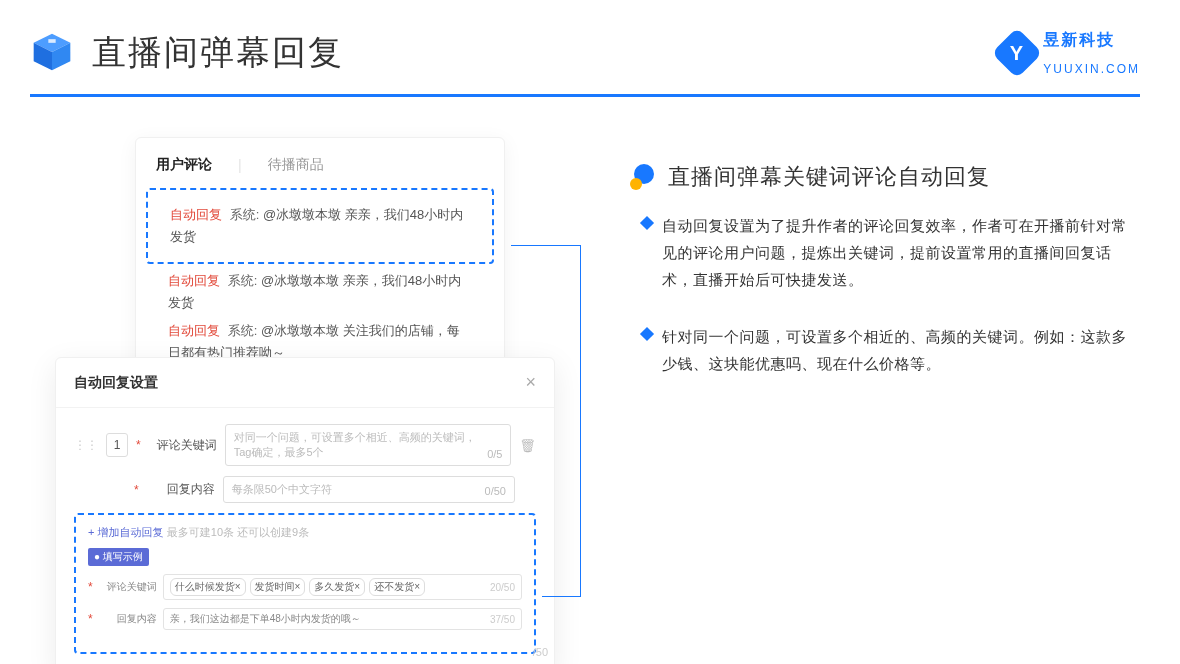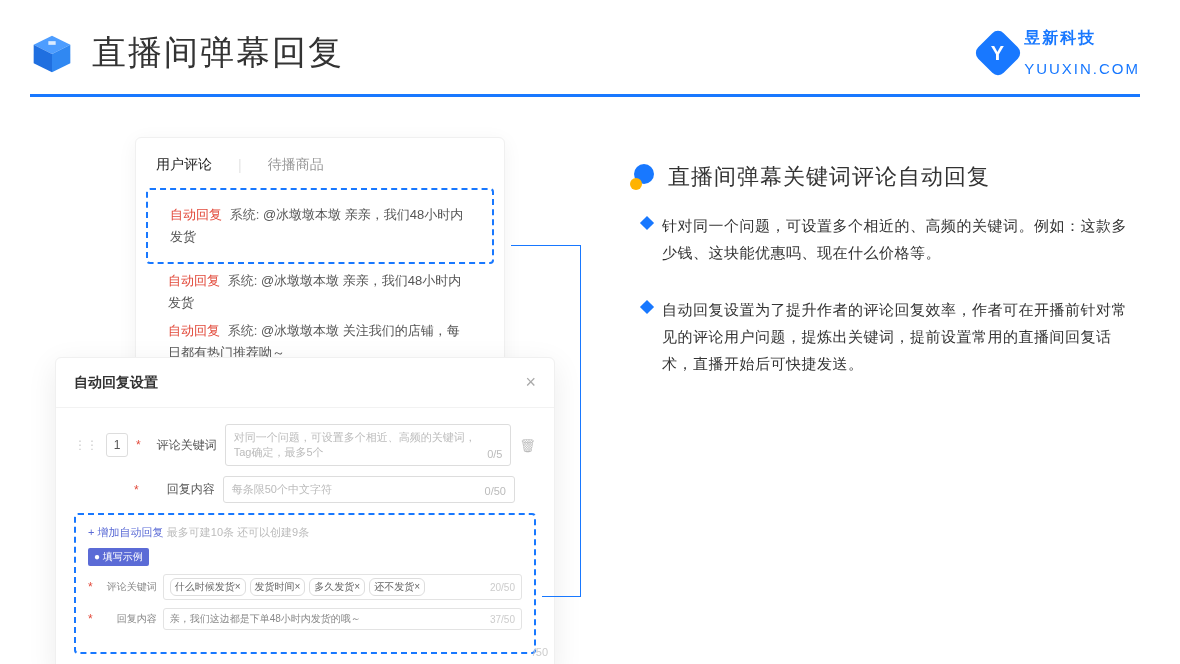--- a/index.html
+++ b/index.html
@@ -1,34 +1,34 @@
 <!DOCTYPE html>
 <html><head>
 <meta charset="utf-8">
 <style>
   *{box-sizing:border-box;margin:0;padding:0}
   body{width:1180px;height:664px;font-family:"Microsoft YaHei","PingFang SC",sans-serif;background:#fff;position:relative;overflow:hidden}
   .header{display:flex;align-items:center;justify-content:space-between;padding:30px 40px 10px 30px}
-  .hleft{display:flex;align-items:flex-end;gap:18px}
+  .hleft{display:flex;align-items:flex-start;gap:18px}
   .cube{width:44px;height:44px;position:relative}
   .cube svg{width:100%;height:100%}
   .ptitle{font-size:34px;font-weight:500;color:#333;letter-spacing:2px}
   .logo{display:flex;align-items:center;gap:8px}
   .logo-badge{width:36px;height:36px;background:#1878ff;border-radius:8px;transform:rotate(45deg);display:flex;align-items:center;justify-content:center}
   .logo-badge span{transform:rotate(-45deg);color:#fff;font-weight:700;font-size:20px}
   .ltext{display:flex;flex-direction:column;line-height:1}
   .ltext .cn{font-size:16px;color:#1878ff;font-weight:700;letter-spacing:2px}
-  .ltext .en{font-size:15px;color:#1878ff;letter-spacing:2px;margin-top:15px}
+  .ltext .en{font-size:12px;color:#1878ff;letter-spacing:2px;margin-top:15px}
   .divider{height:3px;background:#1878ff;margin:8px 40px 0 30px}
   .content{display:flex;padding:40px 40px 0 55px;gap:20px}
   .left{width:520px;position:relative}
   .card1{position:absolute;top:0;left:80px;width:370px;background:#fff;border:1px solid #f0f0f0;border-radius:6px;padding:18px 20px 30px;box-shadow:0 4px 20px rgba(0,0,0,.05)}
   .tabrow{display:flex;gap:26px;align-items:center;margin-bottom:14px;font-size:14px}
   .tabrow .sep{color:#e5e5e5}
-  .tact{font-weight:400;color:#222}
+  .tact{font-weight:700;color:#222}
   .tina{color:#999}
   .cmt{font-size:13px;color:#555;line-height:1.7;margin:6px 12px}
   .auto{color:#e24a3b;margin-right:4px}
   .sys{color:#666}
   .hl-row{border:2px dashed #1878ff;border-radius:4px;padding:8px 10px;margin:6px -10px}
   .card2{position:absolute;top:220px;left:0;width:500px;background:#fff;border:1px solid #f0f0f0;border-radius:6px;box-shadow:0 8px 30px rgba(0,0,0,.08)}
   .c2h{display:flex;justify-content:space-between;align-items:center;padding:14px 18px;border-bottom:1px solid #f2f2f2;font-size:14px;font-weight:600;color:#333}
   .close{font-size:18px;color:#aaa;font-weight:400}
   .c2b{padding:16px 18px 18px;font-size:12px;color:#666}
   .frow{display:flex;align-items:center;gap:8px;margin-bottom:10px}
@@ -179,21 +179,21 @@
   </div>
 
   <div class="right">
     <div class="rhead">
       <div class="bubble"></div>
       <div class="rtitle">直播间弹幕关键词评论自动回复</div>
     </div>
     <div class="bul">
       <div class="bitem">
         <div class="dia"></div>
-        <div class="btext">针对同一个问题，可设置多个相近的、高频的关键词。例如：这款多少钱、这块能优惠吗、现在什么价格等。</div>
+        <div class="btext">自动回复设置为了提升作者的评论回复效率，作者可在开播前针对常见的评论用户问题，提炼出关键词，提前设置常用的直播间回复话术，直播开始后可快捷发送。</div>
       </div>
       <div class="bitem">
         <div class="dia"></div>
-        <div class="btext">自动回复设置为了提升作者的评论回复效率，作者可在开播前针对常见的评论用户问题，提炼出关键词，提前设置常用的直播间回复话术，直播开始后可快捷发送。</div>
+        <div class="btext">针对同一个问题，可设置多个相近的、高频的关键词。例如：这款多少钱、这块能优惠吗、现在什么价格等。</div>
       </div>
     </div>
   </div>
 </div>
 
 </body></html>

